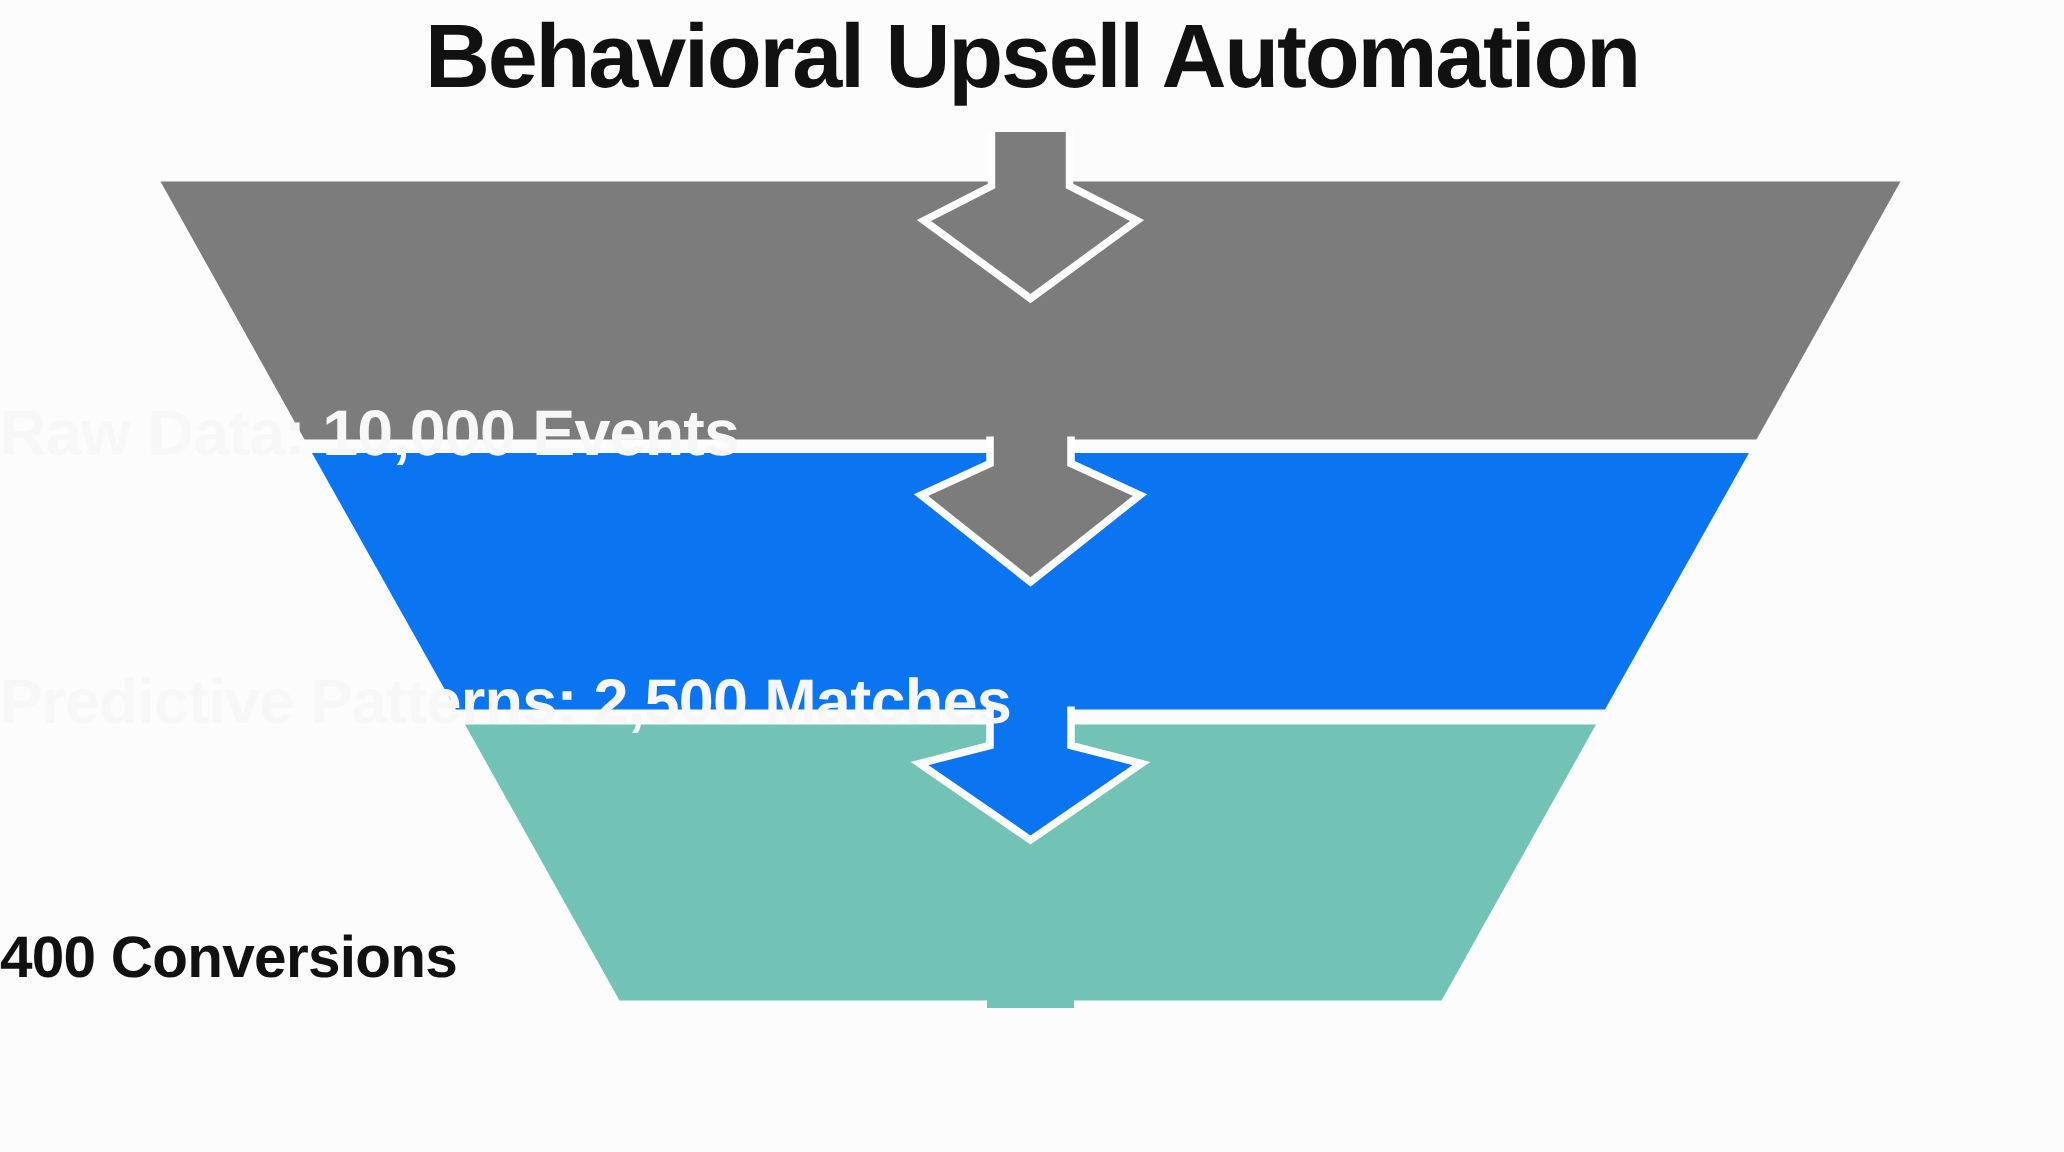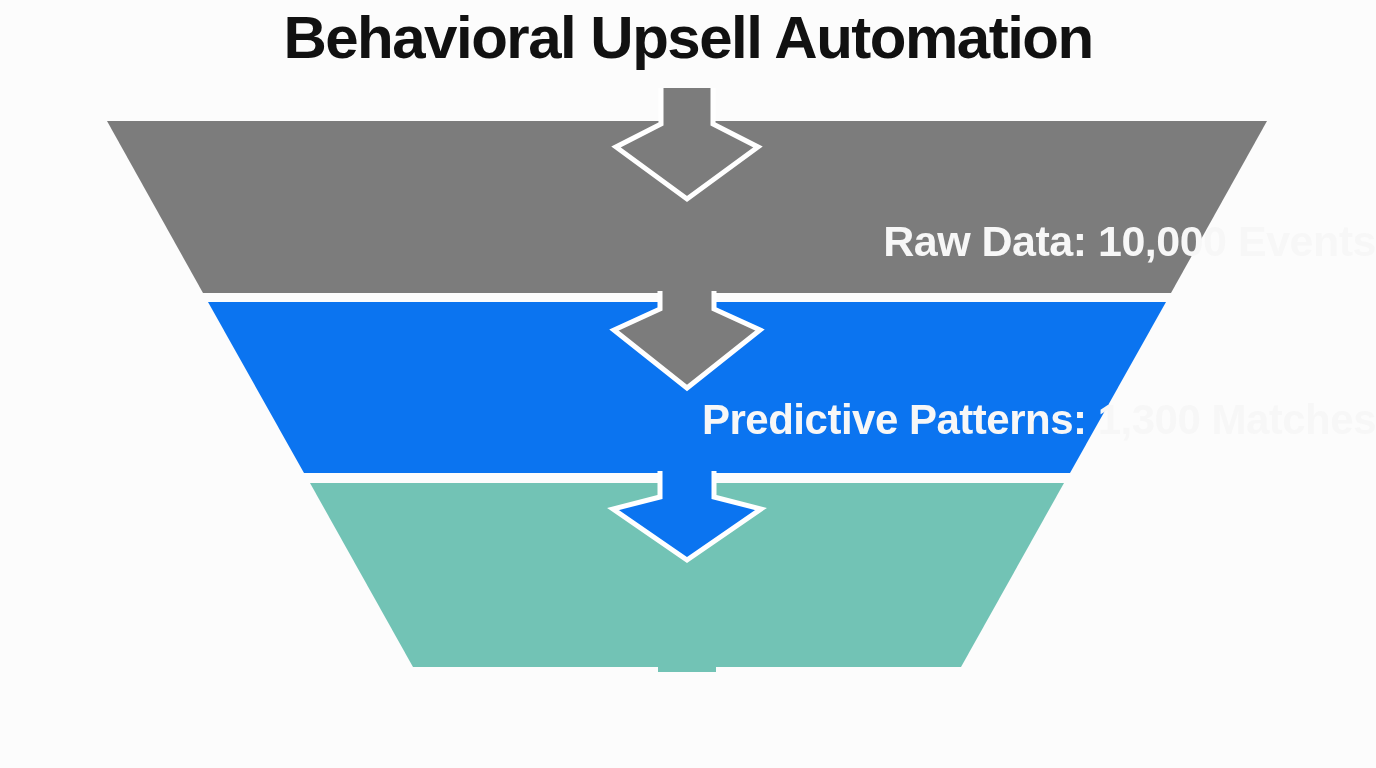--- a/index.html
+++ b/index.html
@@ -32,23 +32,24 @@
     line-height: 68px;
     font-weight: 800;
     letter-spacing: -1.5px;
     color: #111111;
     white-space: nowrap;
   }
   .stage-label {
     position: absolute;
     left: 0;
     right: 0;
-    text-align: right;
+    text-align: left;
     font-weight: 800;
     white-space: nowrap;
+    margin-top: 48px;
   }
   .stage-label-1 {
     top: 218px;
     font-size: 43px;
     line-height: 47px;
     letter-spacing: -0.5px;
   }
   .stage-label-2 {
     top: 396px;
     font-size: 42px;
@@ -81,18 +82,19 @@
 
     <path stroke-width="5" stroke-linejoin="miter" d="M 660 471 V 497 L 613 509 L 687 560 L 761 509 L 714 497 V 471" fill="#0b74f0" stroke="#ffffff"></path>
 
     <path d="M 658 663 V 694 L 638 704 L 687 748 L 736 704 L 716 694 V 663 Z" fill="#72c3b5"></path>
   </svg>
 
   <div class="diagram-title" style="color: rgb(17, 17, 17);">Behavioral Upsell Automation</div>
 
   <div class="stage-label stage-label-1" style="color: rgb(247, 247, 247);">Raw Data: 10,000 Events</div>
 
-  <div class="stage-label stage-label-2" style="color: rgb(247, 247, 247);">Predictive Patterns: 1,300 Matches</div>
+  <div class="stage-label stage-label-2" style="color: rgb(247, 247, 247);">Predictive Patterns: 2,500 Matches</div>
 
   <div class="stage-label stage-label-3" style="color: rgb(17, 17, 17);">
+    <div>400 Conversions</div>
   </div>
 
 </div>
 
 </body></html>

